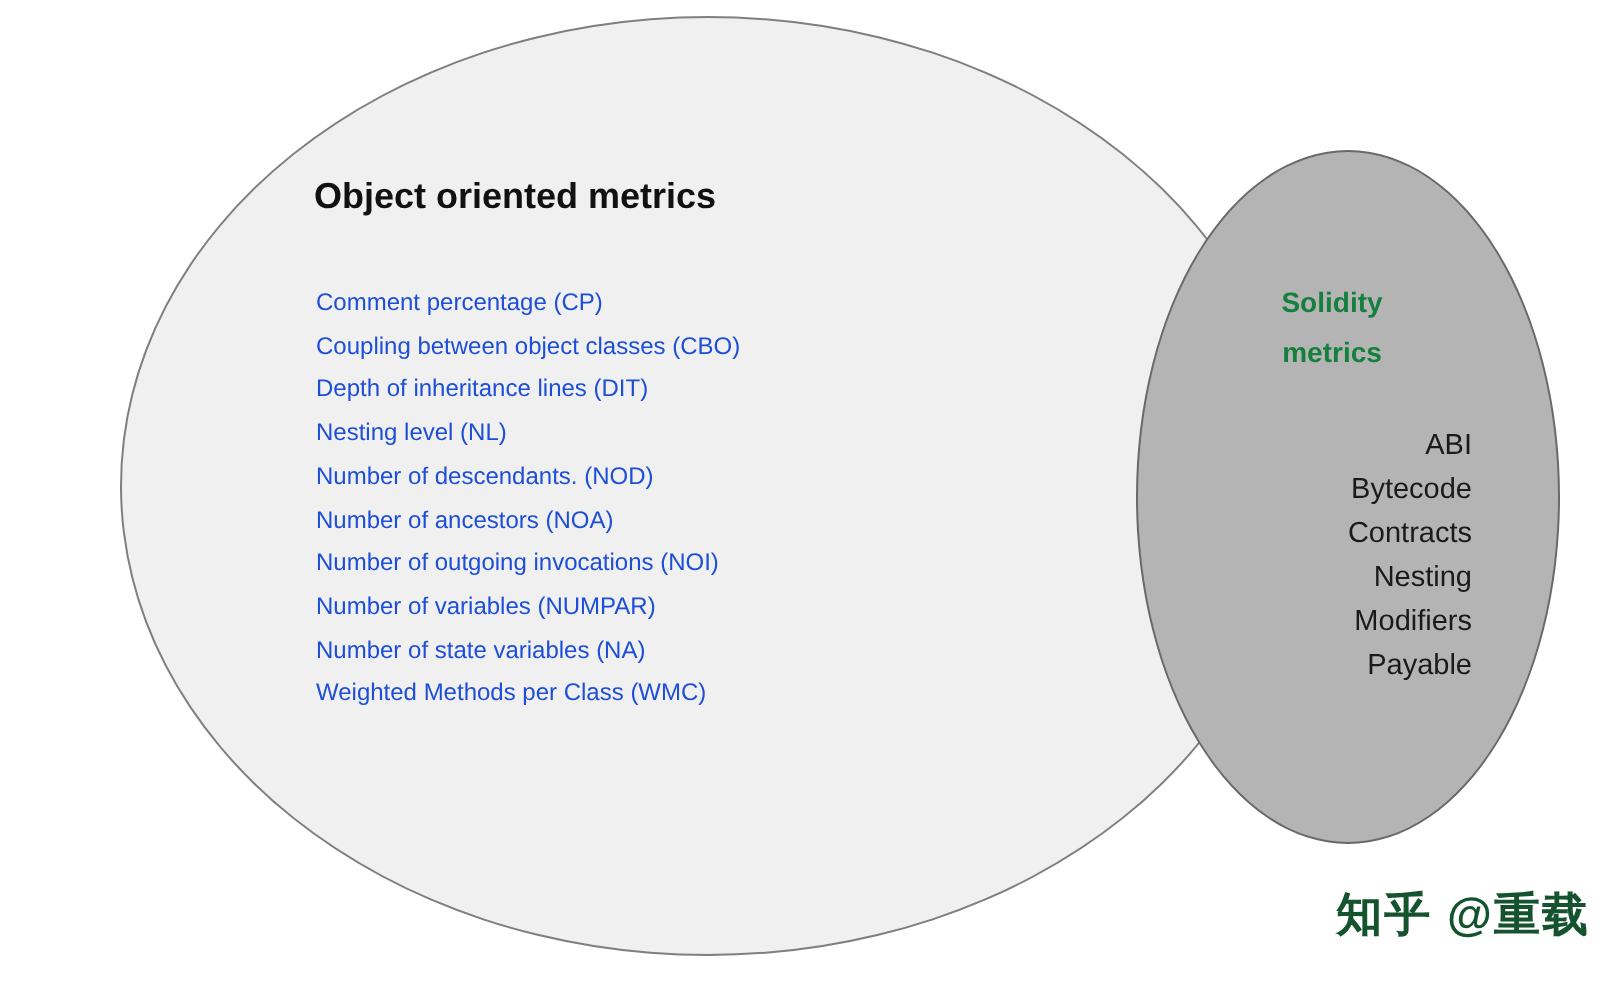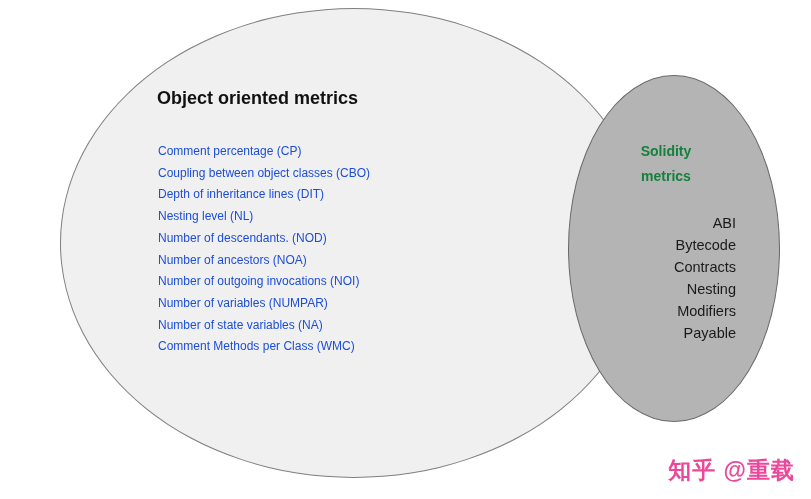--- a/index.html
+++ b/index.html
@@ -78,24 +78,24 @@
     width: 140px;
     text-align: right;
     font-size: 14.5px;
     line-height: 22px;
     color: #1a1a1a;
     z-index: 3;
   }
   .watermark {
     position: absolute;
     right: 16px;
-    bottom: 13px;
+    bottom: 26px;
     font-size: 23px;
     letter-spacing: 1px;
-    color: #ec4899;
+    color: #14532d;
     z-index: 4;
     font-weight: bold;
     text-align: right;
   }
 </style>
 </head>
 <body>
 
 <div class="stage">
 
@@ -108,21 +108,21 @@
   <div class="oo-list">
       <div>Comment percentage (CP)</div>
       <div>Coupling between object classes (CBO)</div>
       <div>Depth of inheritance lines (DIT)</div>
       <div>Nesting level (NL)</div>
       <div>Number of descendants. (NOD)</div>
       <div>Number of ancestors (NOA)</div>
       <div>Number of outgoing invocations (NOI)</div>
       <div>Number of variables (NUMPAR)</div>
       <div>Number of state variables (NA)</div>
-      <div>Comment Methods per Class (WMC)</div>
+      <div>Weighted Methods per Class (WMC)</div>
     </div>
 
   <div class="sol-title">Solidity metrics</div>
 
   <div class="sol-list">
       <div>ABI</div>
       <div>Bytecode</div>
       <div>Contracts</div>
       <div>Nesting</div>
       <div>Modifiers</div>

